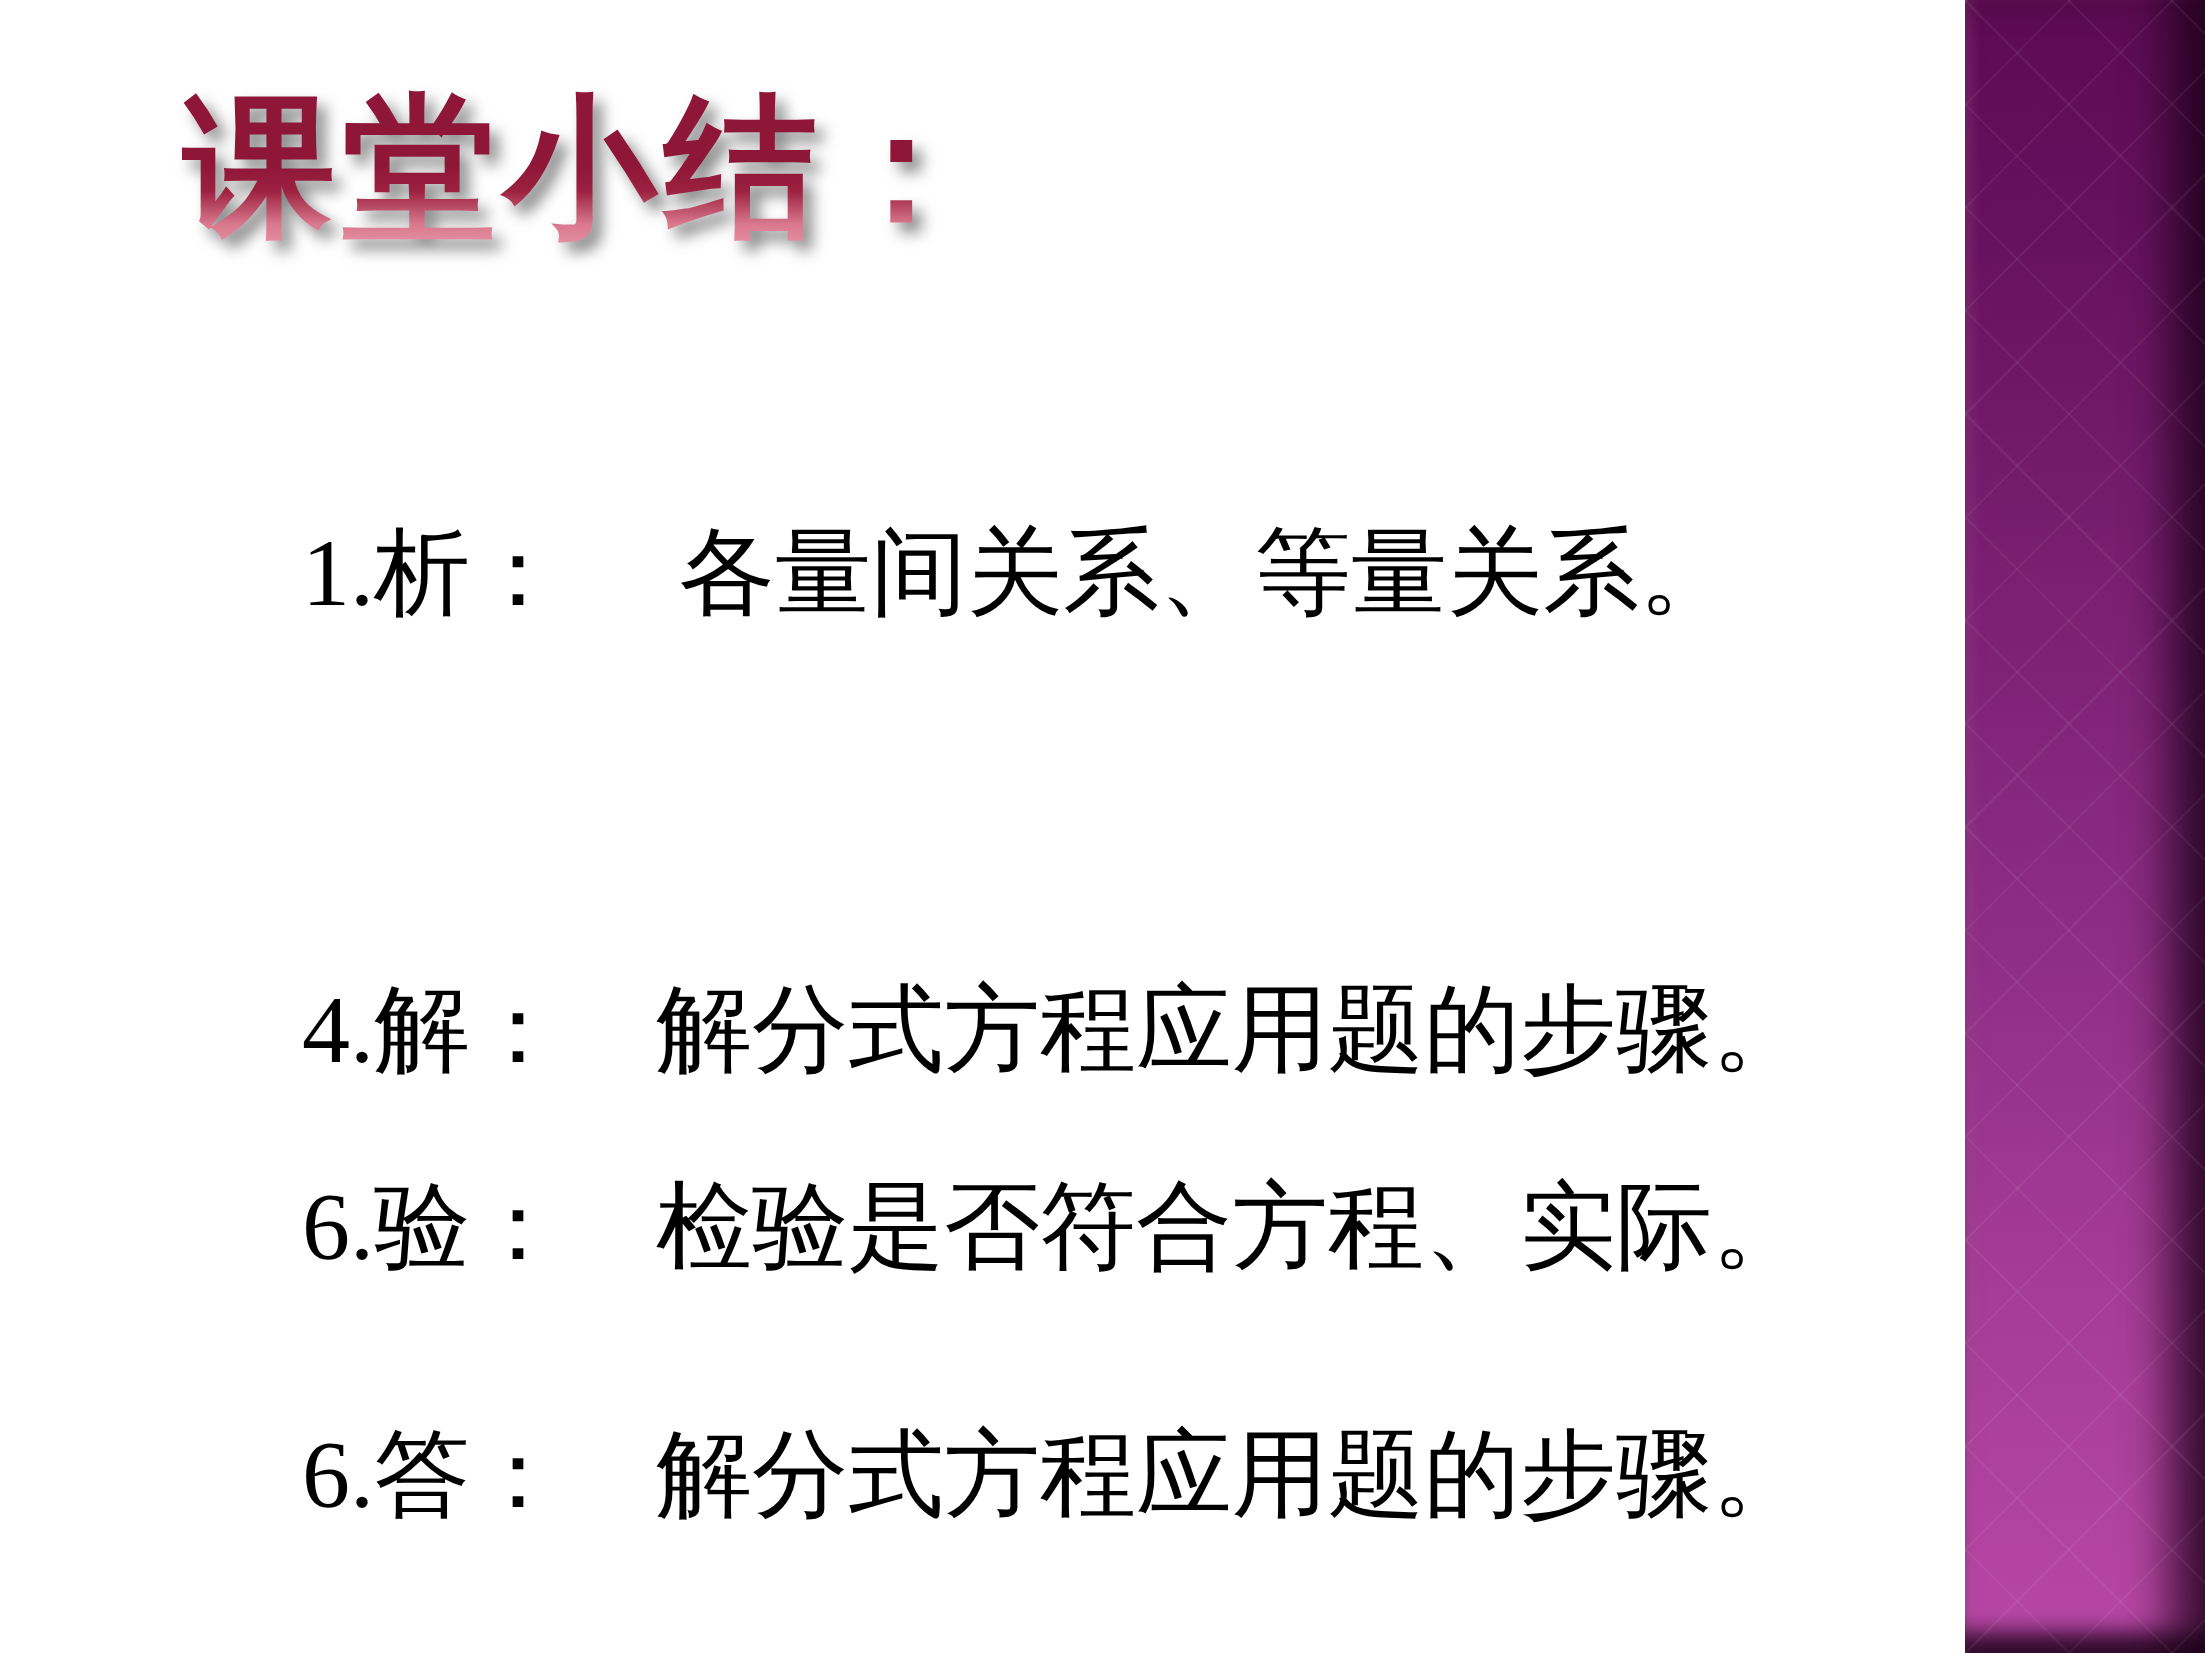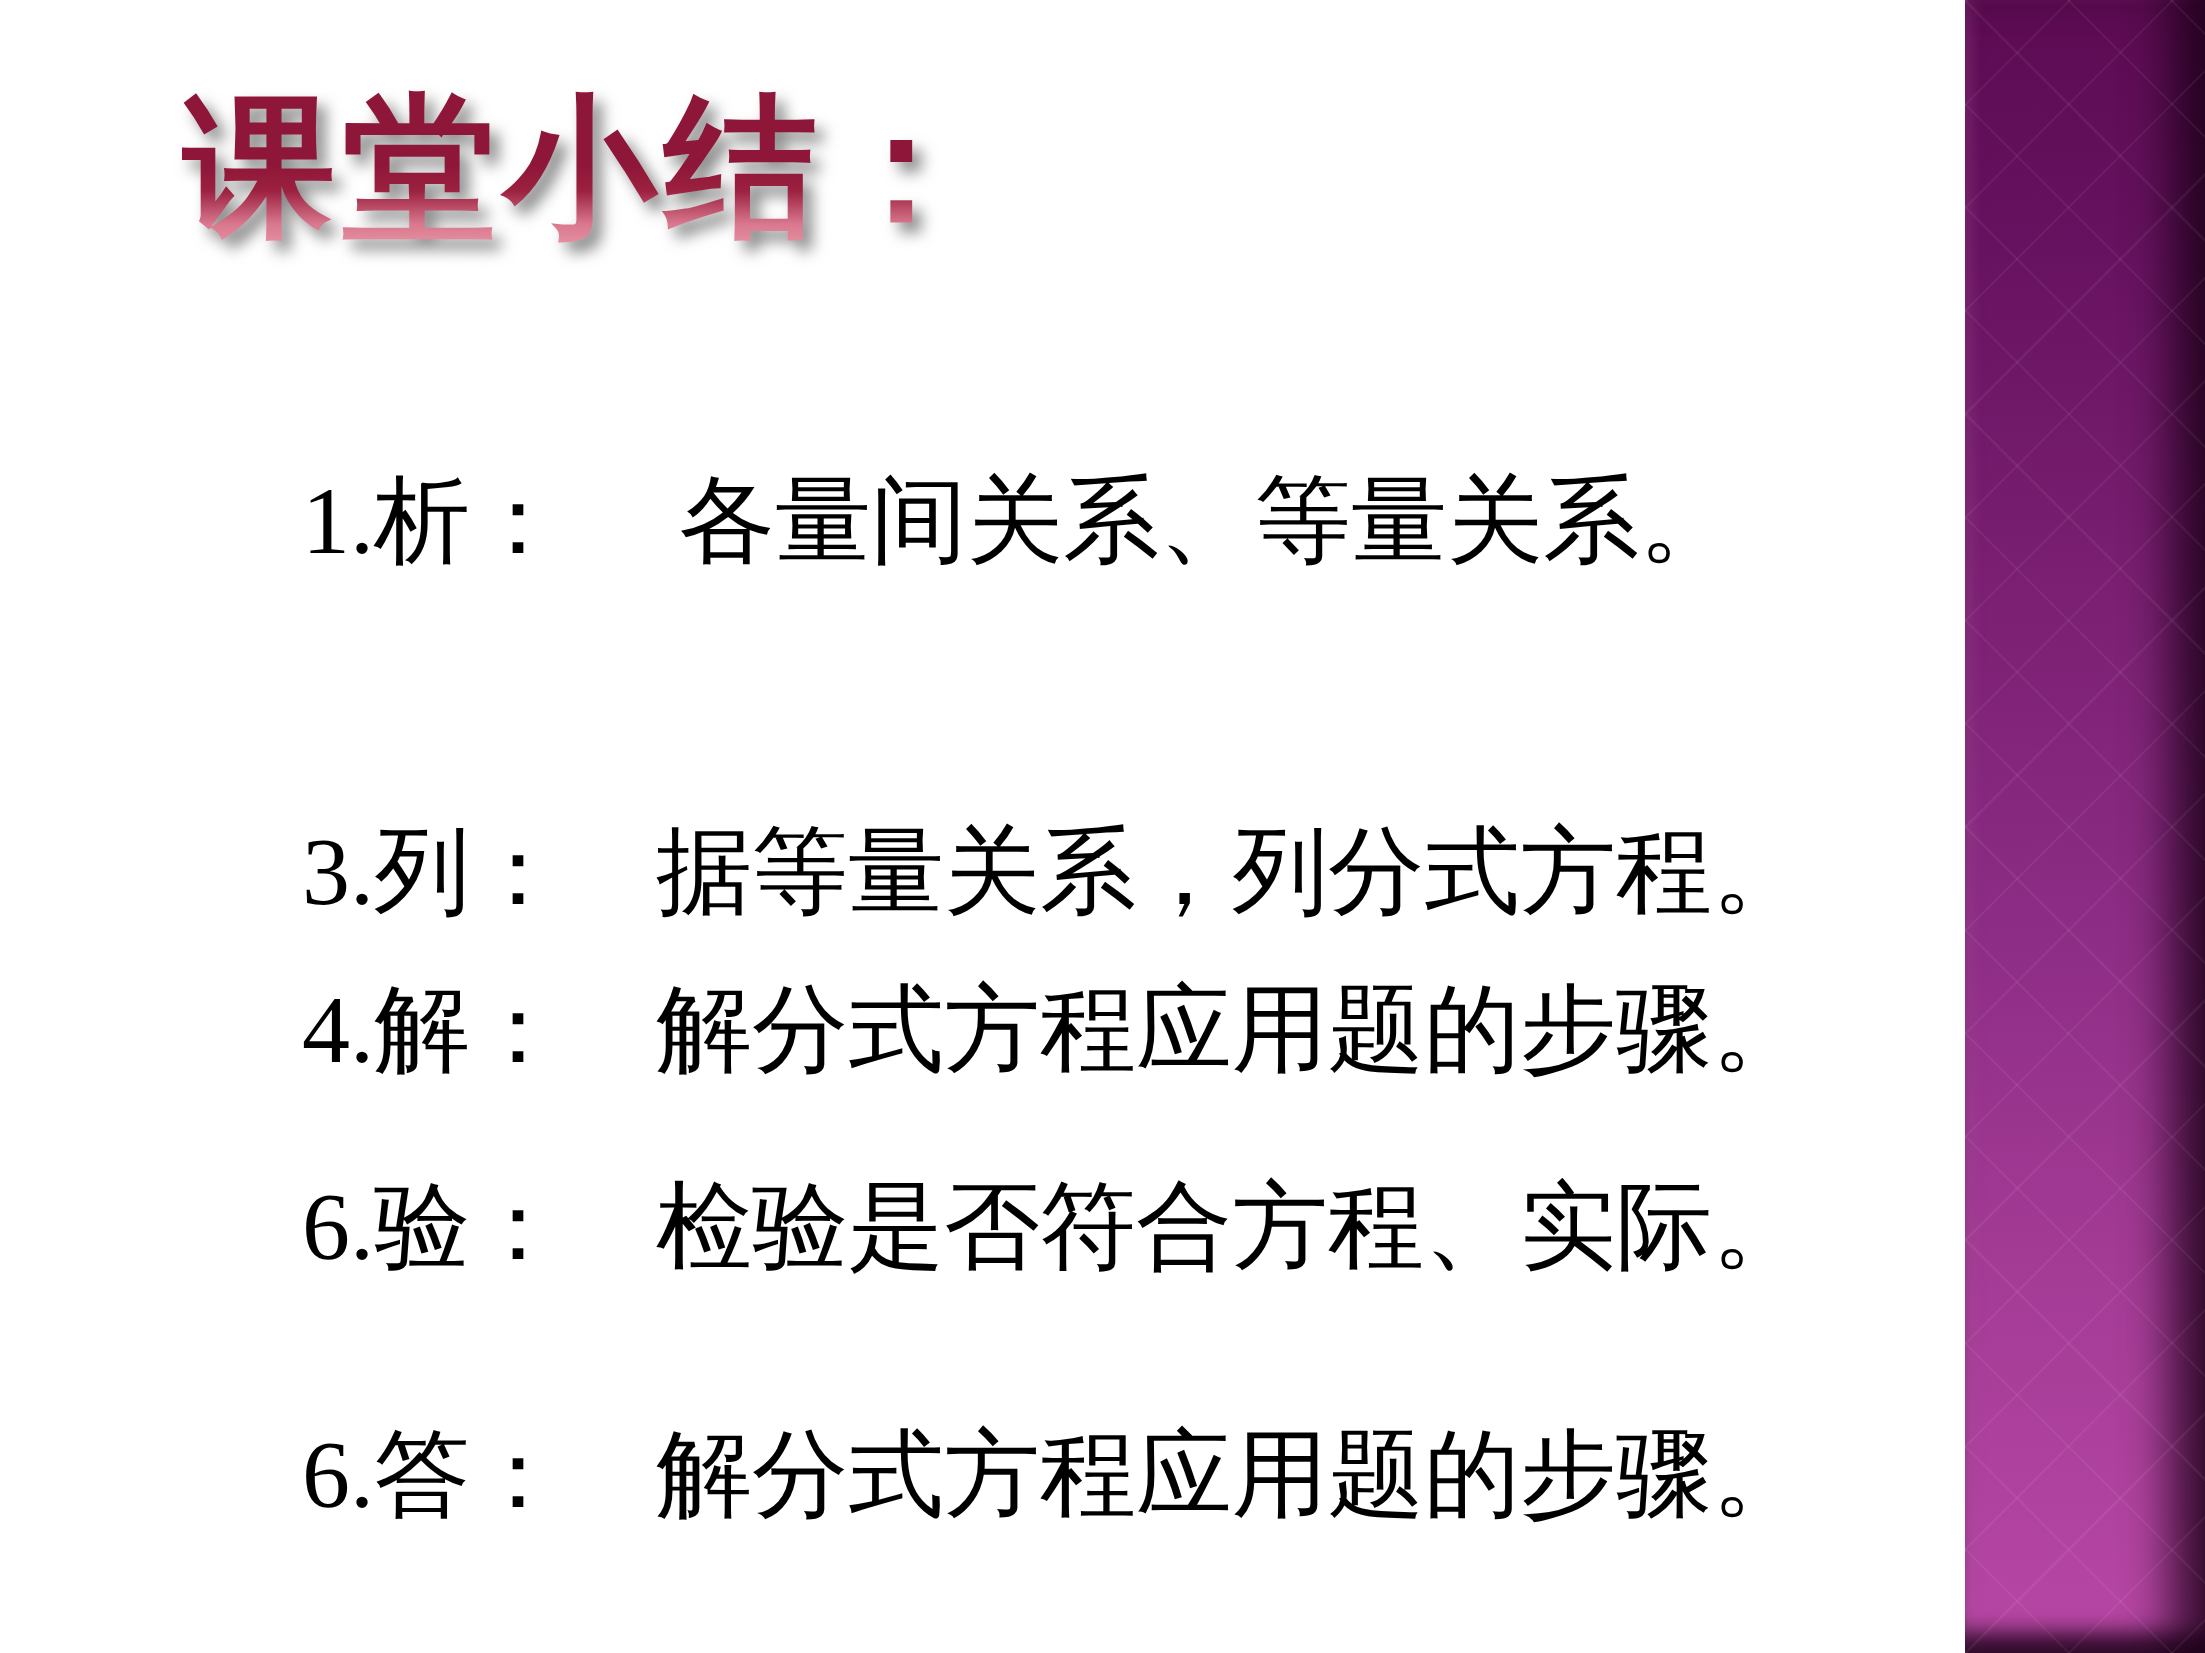--- a/index.html
+++ b/index.html
@@ -101,21 +101,21 @@
     font-size:96px;
     line-height:1.3;
     white-space:nowrap;
   }
   .step-label{
     display:inline-block;
     width:354px;
     flex:0 0 auto;
   }
   .step-desc{display:inline-block;}
-  .step-1{top:459px;}
+  .step-1{top:511px;}
   .step-1 .step-label{width:377px;}
   .step-2{top:655px;}
   .step-3{top:810px;}
   .step-4{top:968px;}
   .step-5{top:1165px;}
   .step-6{top:1365px;margin-top:48px;}
 </style>
 </head>
 <body>
 
@@ -125,24 +125,20 @@
 
   <h1 class="title">课堂小结：</h1>
 
 
   <div class="step step-1">
     <span class="step-label">1.析：</span>
     <span class="step-desc">各量间关系、等量关系。</span>
   </div>
 
 
-  <div class="step step-3">
-    <span class="step-label">3.列：</span>
-    <span class="step-desc">据等量关系，列分式方程。</span>
-  </div>
 
   <div class="step step-4">
     <span class="step-label">4.解：</span>
     <span class="step-desc">解分式方程应用题的步骤。</span>
   </div>
 
   <div class="step step-5">
     <span class="step-label">6.验：</span>
     <span class="step-desc">检验是否符合方程、实际。</span>
   </div>

